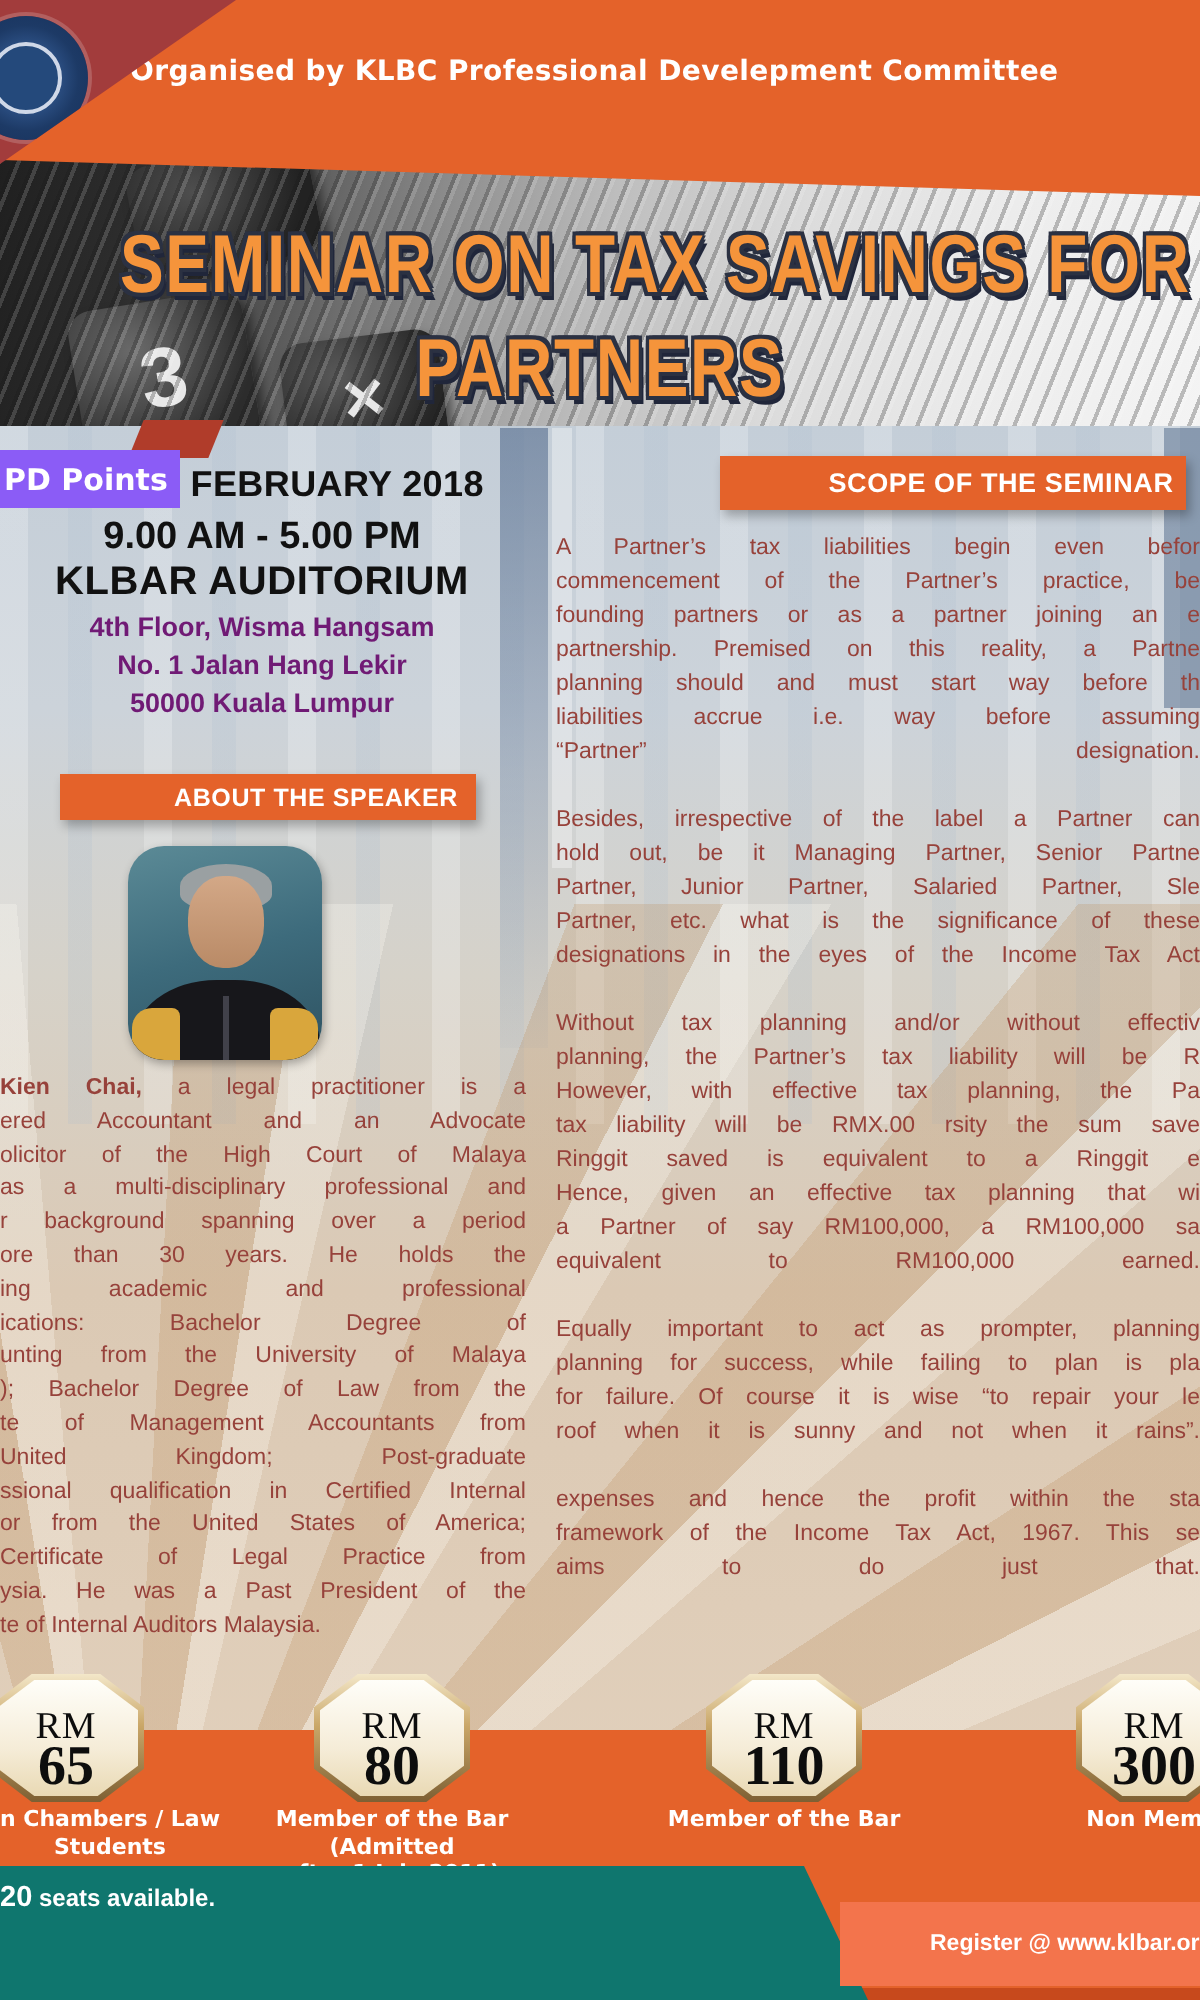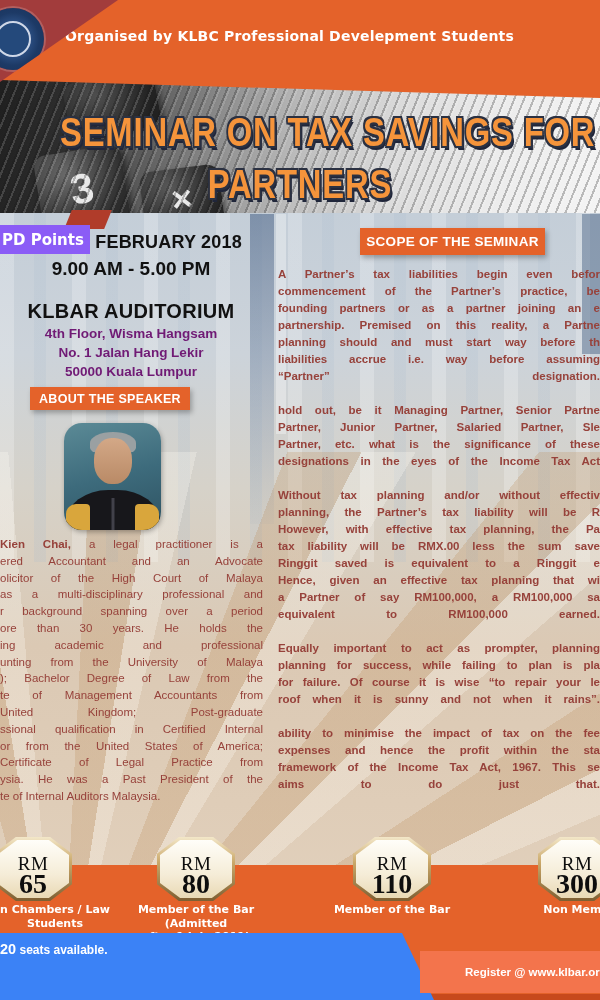--- a/index.html
+++ b/index.html
@@ -58,26 +58,26 @@
   .pd-fold{position:absolute;left:68px;top:210px;width:40px;height:19px;background:#b03c2a;
     transform:skewX(-22deg);z-index:6;}
   .pd-ribbon{position:absolute;left:0;top:199px;width:88px;height:29px;background:#8b5cf6;z-index:7;
     color:#fff;font-weight:700;font-size:15px;display:flex;align-items:center;padding-left:2px;
     font-family:"DejaVu Sans",sans-serif;margin-top:26px;}
 
   
   .left-col{position:absolute;left:0;top:232px;width:262px;text-align:center;color:#111;z-index:3;}
   .ev-date{font-size:18px;font-weight:800;white-space:nowrap;margin-left:-8px;letter-spacing:.2px;}
   .ev-time{font-size:19px;font-weight:800;margin-top:5px;}
-  .ev-venue{font-size:20px;font-weight:800;margin-top:20px;letter-spacing:.3px;}
+  .ev-venue{font-size:20px;font-weight:800;margin-top:0;letter-spacing:.3px;}
   .ev-addr{font-size:13.5px;font-weight:700;margin-top:3px;color:#701a75;line-height:16px;}
 
   .section-box{position:absolute;background:#e4622a;color:#fff;font-weight:700;
     display:flex;align-items:center;justify-content:center;letter-spacing:.3px;
-    box-shadow:2px 3px 5px rgba(0,0,0,.28);z-index:3;}
+    box-shadow:2px 3px 5px rgba(0,0,0,.28);z-index:3;padding-left:48px;}
   .about-box{left:30px;top:387px;width:160px;height:23px;font-size:12.5px;}
   .scope-box{left:360px;top:228px;width:185px;height:27px;font-size:13.5px;}
 
   
   .avatar{position:absolute;left:64px;top:423px;width:97px;height:107px;border-radius:18px;
     overflow:hidden;z-index:3;box-shadow:1px 2px 5px rgba(0,0,0,.3);}
   .av-bg{position:absolute;inset:0;background:linear-gradient(165deg,#5b8a96,#3d6b7c 50%,#2e5261);}
   .av-hair{position:absolute;left:50%;top:9px;transform:translateX(-50%);width:46px;height:22px;
     border-radius:50% 50% 30% 30%;background:#9aa0a2;}
   .av-face{position:absolute;left:50%;top:15px;transform:translateX(-50%);width:38px;height:46px;
@@ -91,41 +91,41 @@
 
   
   .bio{position:absolute;left:0;top:536px;width:263px;z-index:3;
     color:#97423b;font-size:11.5px;line-height:16.8px;}
   .bio-line{text-align:justify;text-align-last:justify;white-space:nowrap;overflow:hidden;}
   .bio-line b{font-weight:700;}
   .line-last{text-align-last:left;}
 
   .right-col{position:absolute;left:278px;top:266px;width:322px;z-index:3;
     color:#97423b;font-size:11.5px;line-height:17px;}
-  .para{margin-bottom:17px;font-weight:bold;}
+  .para{margin-bottom:17px;}
   .para-line{text-align:justify;text-align-last:justify;white-space:nowrap;overflow:hidden;}
 
   
   .price-band{position:absolute;left:0;top:865px;width:600px;height:70px;background:#e4622a;z-index:4;}
   .footer-band{position:absolute;left:0;top:933px;width:600px;height:67px;background:#e4622a;z-index:4;}
   .hex{position:absolute;top:837px;width:78px;height:64px;z-index:6;
     clip-path:polygon(28% 0,72% 0,100% 26%,100% 74%,72% 100%,28% 100%,0 74%,0 26%);
     background:linear-gradient(180deg,#f3e7c9 0%,#caa768 40%,#7d5f33 100%);}
   .hex-in{position:absolute;inset:3px;clip-path:polygon(28% 0,72% 0,100% 26%,100% 74%,72% 100%,28% 100%,0 74%,0 26%);
     background:linear-gradient(180deg,#fffef9,#f5ecd7 60%,#e9d9b4);
     display:flex;flex-direction:column;align-items:center;justify-content:center;
     font-family:"Liberation Serif",serif;color:#0d0d0d;}
   .hex-rm{font-size:19px;font-weight:400;line-height:18px;letter-spacing:.5px;margin-top:12px;}
   .hex-amt{font-size:28px;font-weight:700;line-height:22px;}
   .price-label{position:absolute;top:903px;z-index:5;color:#fff;font-size:11px;font-weight:600;
     line-height:13.5px;text-align:center;font-family:"DejaVu Sans",sans-serif;}
 
   
   .bottom-strip{position:absolute;left:0;top:994px;width:600px;height:6px;background:#c7491c;z-index:5;}
-  .footer-maroon{position:absolute;left:0;top:933px;width:600px;height:67px;background:#3b82f6;z-index:6;
+  .footer-maroon{position:absolute;left:0;top:933px;width:600px;height:67px;background:#0f766e;z-index:6;
     clip-path:polygon(0 0,402px 0,434px 100%,0 100%);color:#fff;}
   .fm-line{font-size:12px;font-weight:700;line-height:16.5px;white-space:nowrap;}
   .fm-pad{padding-top:8px;}
   .fm-big{font-size:14.5px;}
   .register-box{position:absolute;left:420px;top:951px;width:180px;height:42px;background:#f3744c;z-index:7;
     display:flex;align-items:center;overflow:hidden;}
   .register-text{color:#fff;font-size:11.5px;font-weight:700;white-space:nowrap;padding-left:45px;}
 </style>
 </head>
 <body>
@@ -142,21 +142,21 @@
     <div class="pkey pkey3">3</div>
     <div class="pkey pkeyx">×</div>
   </div>
 
   <div class="title">
     <div class="title-line">SEMINAR ON TAX SAVINGS FOR</div>
     <div class="title-line">PARTNERS</div>
   </div>
 
   <div class="banner">
-    <div class="organiser">Organised by KLBC Professional Develepment Students</div>
+    <div class="organiser">Organised by KLBC Professional Develepment Committee</div>
   </div>
   <div class="corner">
     <div class="logo">
       <span class="star">✹</span>
       <span class="ring"></span>
     </div>
   </div>
 
   <div class="pd-fold"></div>
   <div class="pd-ribbon">PD Points</div>
@@ -184,20 +184,21 @@
   </div>
 
   <div class="bio">
       <div class="bio-line"><b>Kien Chai,</b> a legal practitioner is a</div>
       <div class="bio-line">ered Accountant and an Advocate</div>
       <div class="bio-line">olicitor of the High Court of Malaya</div>
       <div class="bio-line">as a multi-disciplinary professional and</div>
       <div class="bio-line">r background spanning over a period</div>
       <div class="bio-line">ore than 30 years. He holds the</div>
       <div class="bio-line">ing academic and professional</div>
+      <div class="bio-line">ications: Bachelor Degree of</div>
       <div class="bio-line">unting from the University of Malaya</div>
       <div class="bio-line">); Bachelor Degree of Law from the</div>
       <div class="bio-line">te of Management Accountants from</div>
       <div class="bio-line">United Kingdom; Post-graduate</div>
       <div class="bio-line">ssional qualification in Certified Internal</div>
       <div class="bio-line">or from the United States of America;</div>
       <div class="bio-line">Certificate of Legal Practice from</div>
       <div class="bio-line">ysia. He was a Past President of the</div>
       <div class="bio-line line-last">te of Internal Auditors Malaysia.</div>
     </div>
@@ -206,43 +207,43 @@
       <div class="para">
         <div class="para-line">A Partner’s tax liabilities begin even befor</div>
         <div class="para-line">commencement of the Partner’s practice, be</div>
         <div class="para-line">founding partners or as a partner joining an e</div>
         <div class="para-line">partnership.  Premised on this reality, a Partne</div>
         <div class="para-line">planning should and must start way before th</div>
         <div class="para-line">liabilities accrue i.e. way before assuming</div>
         <div class="para-line line-last">“Partner” designation.</div>
       </div>
       <div class="para">
+        <div class="para-line">Besides, irrespective of the label a Partner can</div>
         <div class="para-line">hold out, be it Managing Partner, Senior Partne</div>
         <div class="para-line">Partner, Junior Partner, Salaried Partner, Sle</div>
         <div class="para-line">Partner, etc. what is the significance of these</div>
         <div class="para-line line-last">designations in the eyes of the Income Tax Act</div>
       </div>
       <div class="para">
         <div class="para-line">Without tax planning and/or without effectiv</div>
         <div class="para-line">planning, the Partner’s tax liability will be R</div>
         <div class="para-line">However, with effective tax planning, the Pa</div>
-        <div class="para-line">tax liability will be RMX.00 less the sum save</div>
+        <div class="para-line">tax liability will be RMX.00 rsity the sum save</div>
         <div class="para-line">Ringgit saved is equivalent to a Ringgit e</div>
         <div class="para-line">Hence, given an effective tax planning that wi</div>
         <div class="para-line">a Partner of say RM100,000, a RM100,000 sa</div>
         <div class="para-line line-last">equivalent to RM100,000 earned.</div>
       </div>
       <div class="para">
         <div class="para-line">Equally important to act as prompter, planning</div>
         <div class="para-line">planning for success, while failing to plan is pla</div>
         <div class="para-line">for failure.  Of course it is wise “to repair your le</div>
         <div class="para-line line-last">roof when it is sunny and not when it rains”.</div>
       </div>
       <div class="para">
-        <div class="para-line">ability to minimise the impact of tax on the fee</div>
         <div class="para-line">expenses and hence the profit within the sta</div>
         <div class="para-line">framework of the Income Tax Act, 1967.  This se</div>
         <div class="para-line line-last">aims to do just that.</div>
       </div>
     </div>
 
   <div class="price-band"></div>
   <div class="footer-band"></div>
   <div id="pricing-root">
       <div class="hex" style="left: -6px;">

